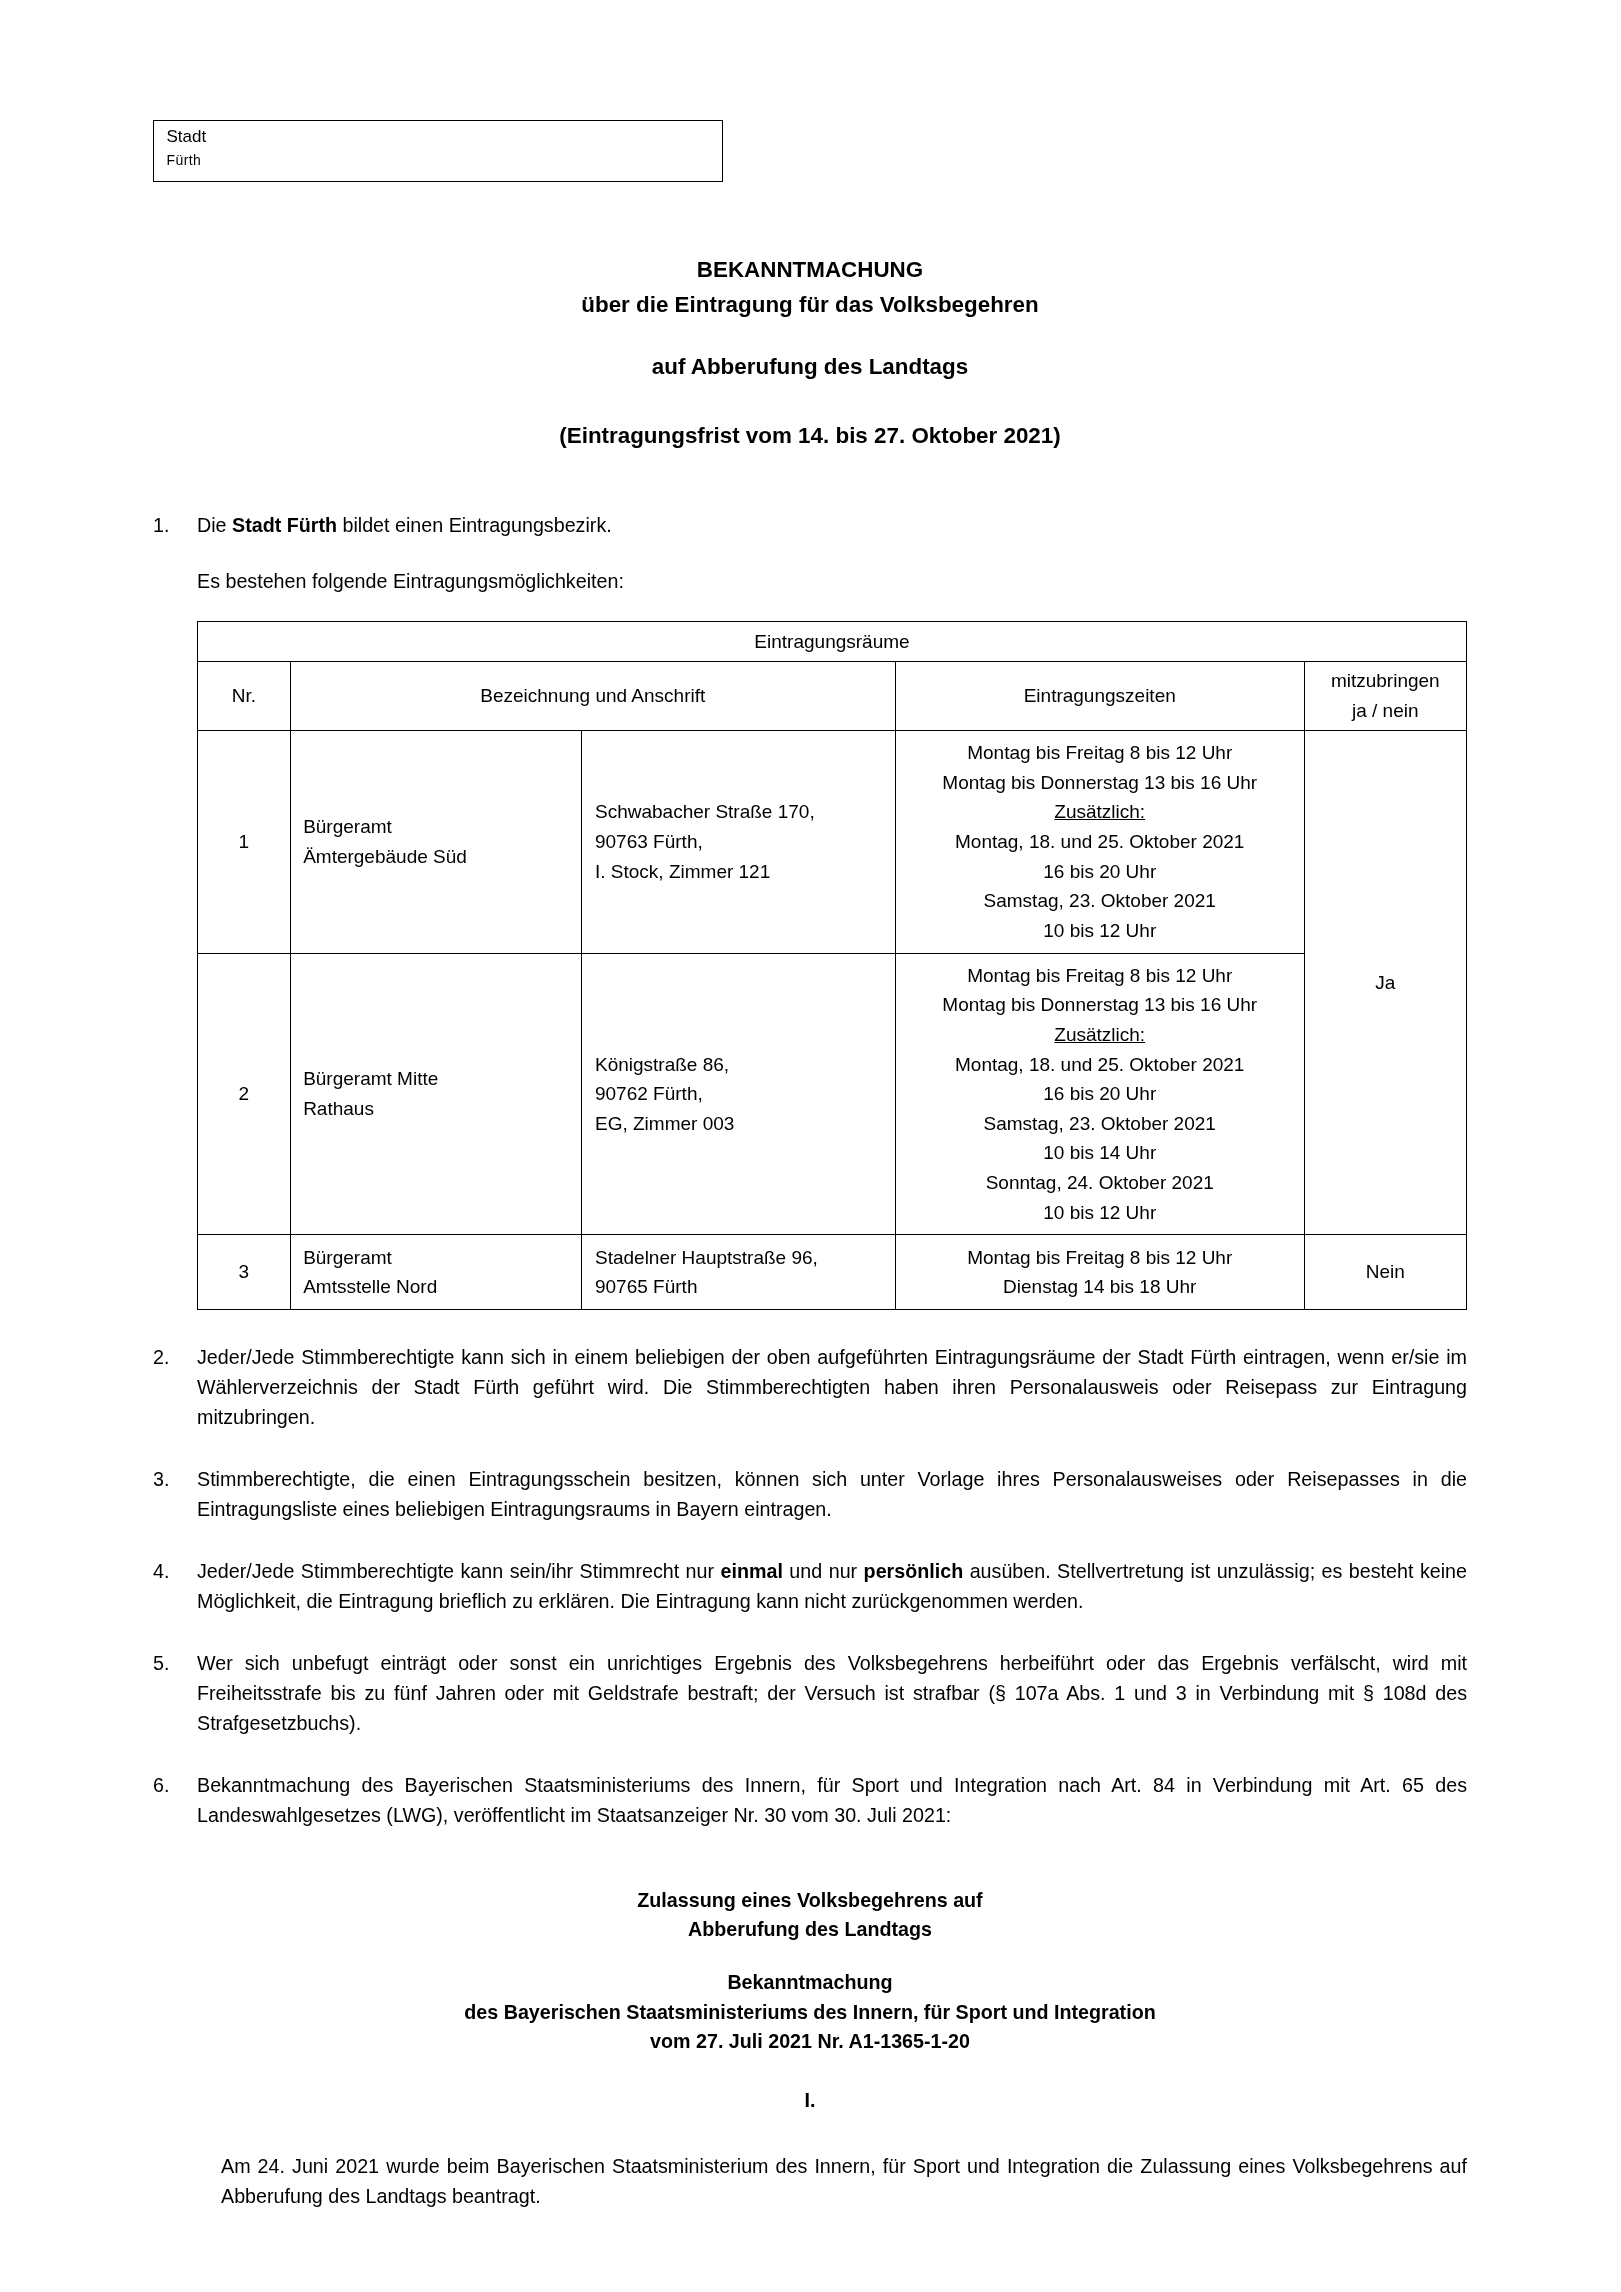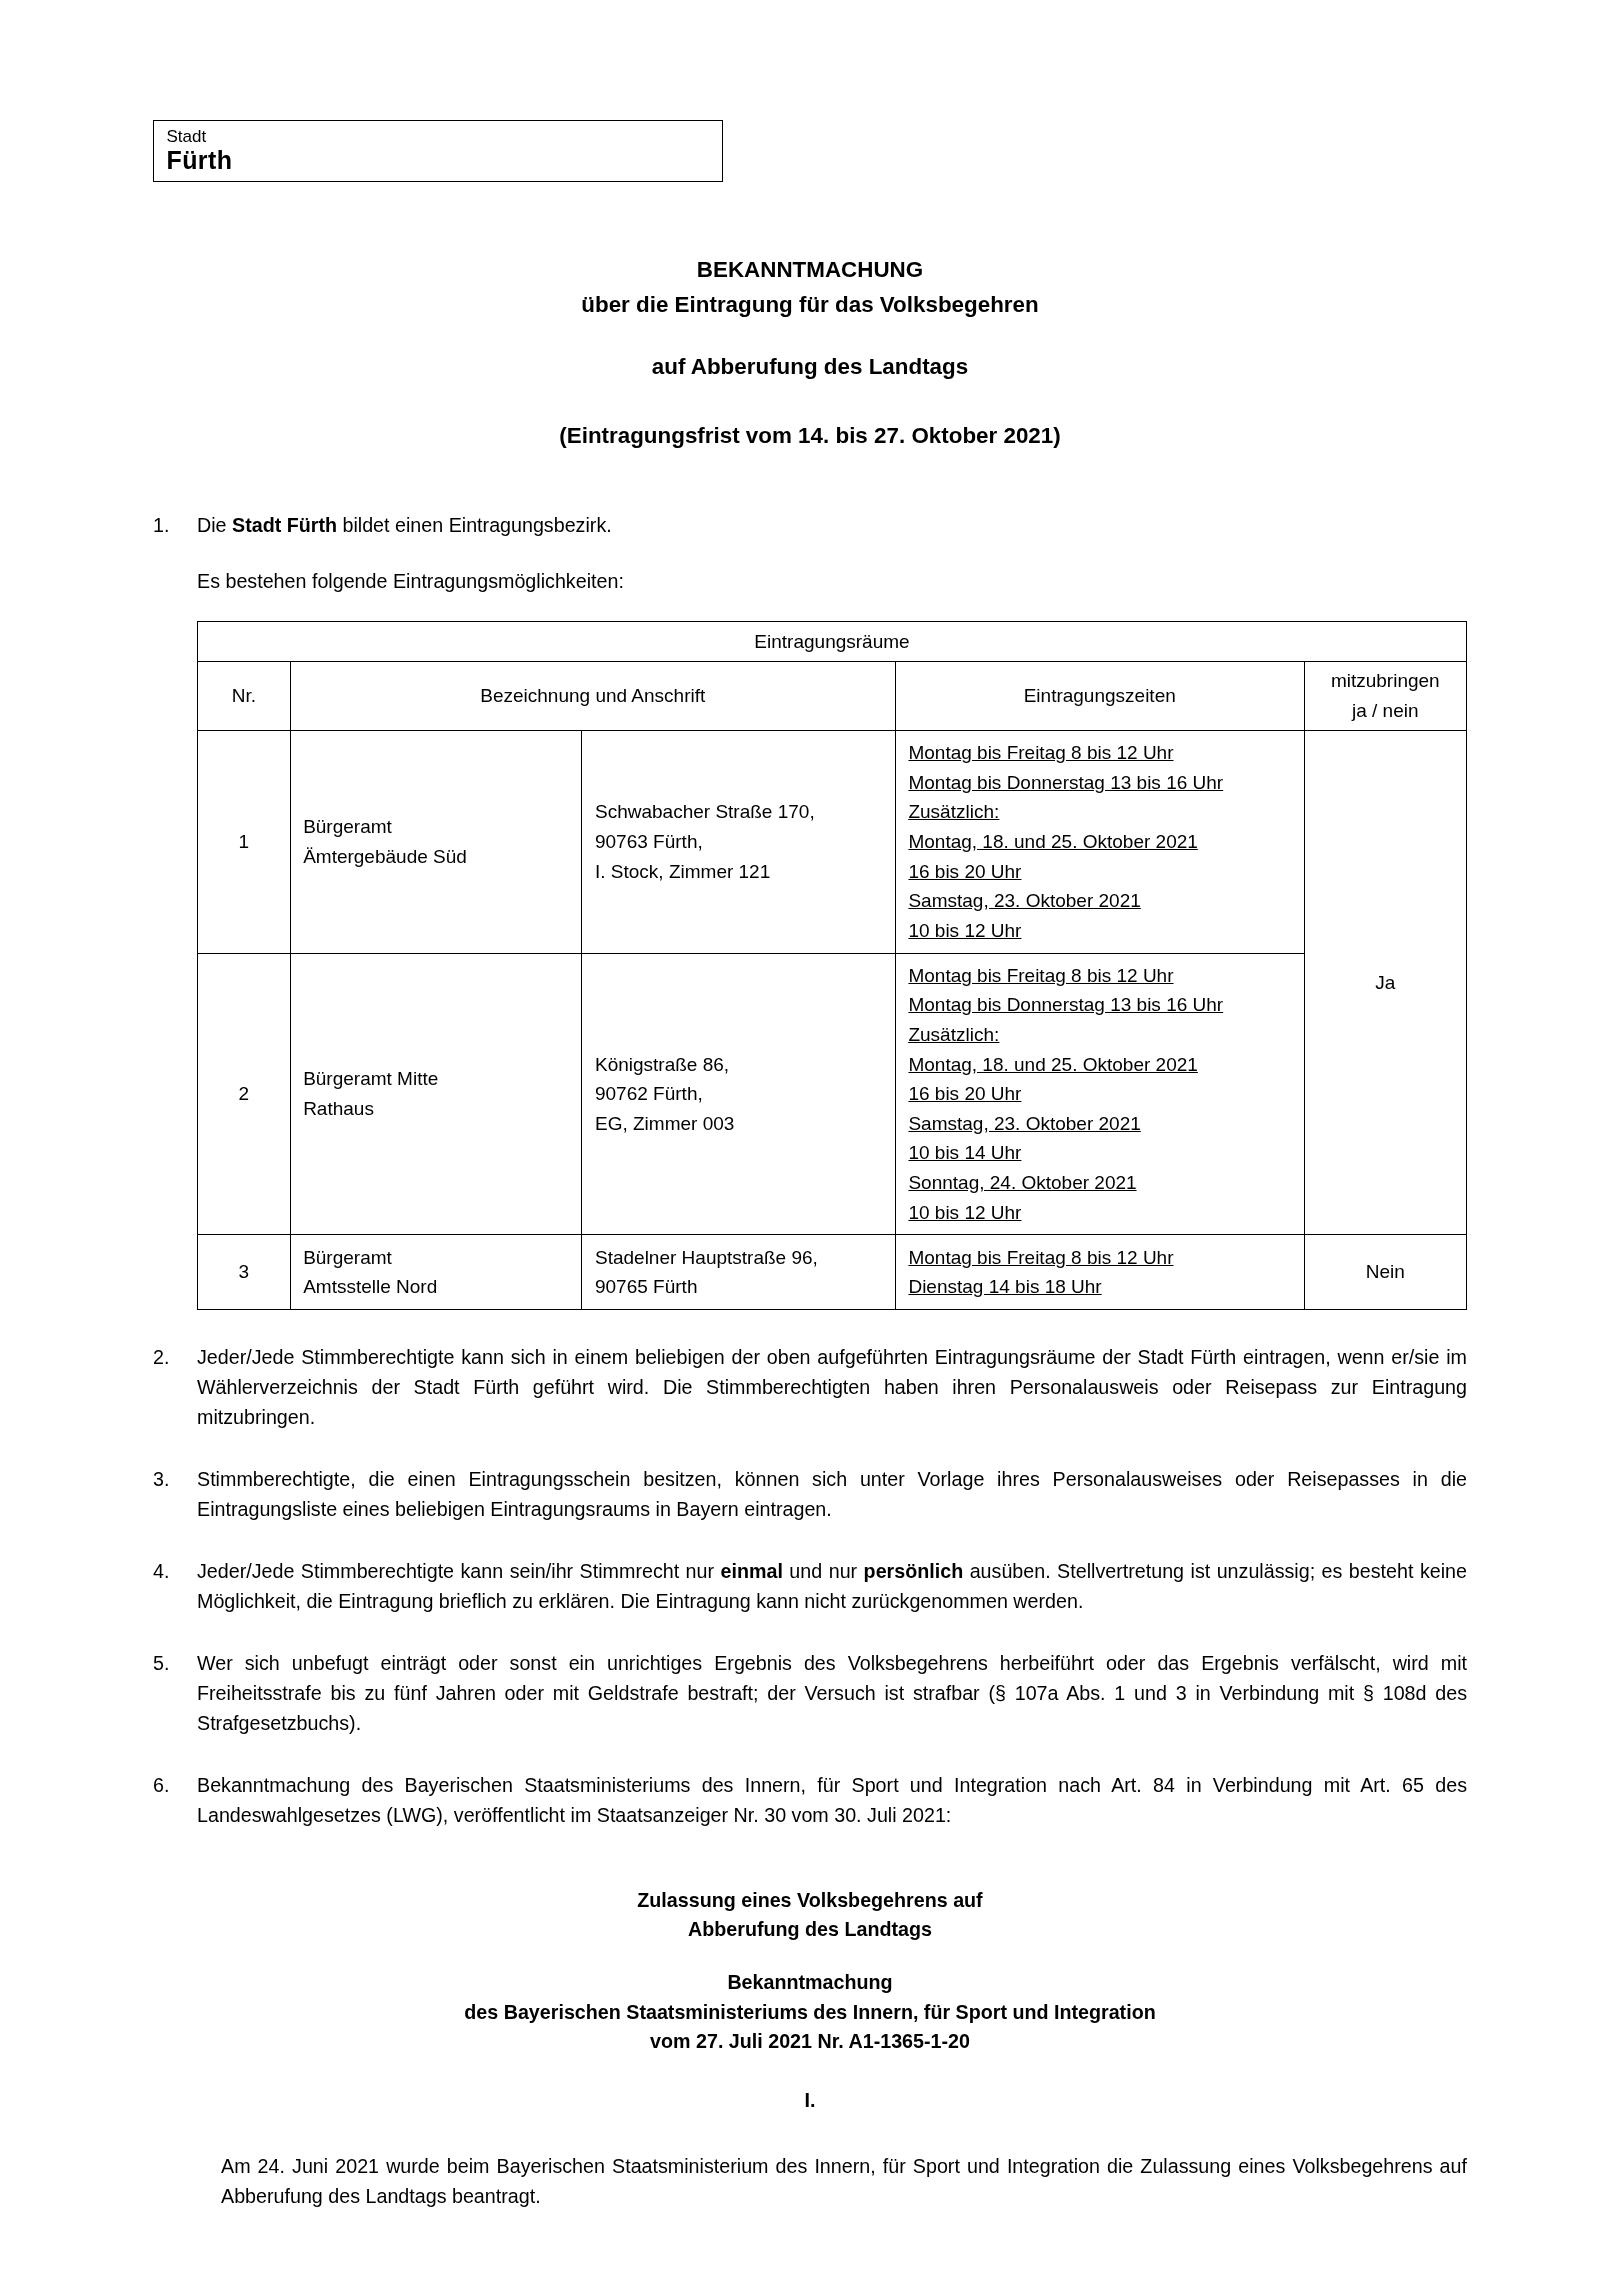--- a/index.html
+++ b/index.html
@@ -19,21 +19,21 @@
     padding: 120px 154px 0 153px;
   }
 
   
   .letterhead-box {
     width: 570px;
     border: 1.8px solid #000;
     padding: 5.4px 12.5px 9px 12.5px;
   }
   .lh-label { font-size: 17px; line-height: 21.5px; }
-  .lh-city  { font-size: 25px; line-height: 24px; font-weight: bold; letter-spacing: 0.4px; }
+  .lh-city  { font-size: 14px; line-height: 24px; font-weight: normal; letter-spacing: 0.4px; }
 
   
   .title-block {
     text-align: center;
     font-weight: bold;
     font-size: 22.4px;
     line-height: 30px;
     margin-top: 73px;
   }
   .t2 { margin-top: 5.4px; }
@@ -58,21 +58,21 @@
   table.reg-table td {
     border: 1.8px solid #000;
     line-height: 29.6px;
     vertical-align: middle;
   }
   .t-caption { text-align: center; padding: 4.5px 7.2px; }
   .t-head    { text-align: center; padding: 4.5px 7.2px; }
   .t-nr      { text-align: center; padding: 4.5px 7.2px; }
   .t-name    { text-align: left; padding: 7.2px 12.5px; }
   .t-addr    { text-align: left; padding: 7.2px 12.5px; }
-  .t-times   { text-align: left; padding: 7.2px 12.5px; vertical-align: top; text-decoration: underline; }
+  .t-times   { text-align: center; padding: 7.2px 12.5px; vertical-align: top; }
   .t-barrier { text-align: center; padding: 4.5px 7.2px; }
   .u-line { text-decoration: underline; }
 
   
   .announce {
     text-align: center;
     font-weight: bold;
     line-height: 29.6px;
     margin-top: 56px;
   }

